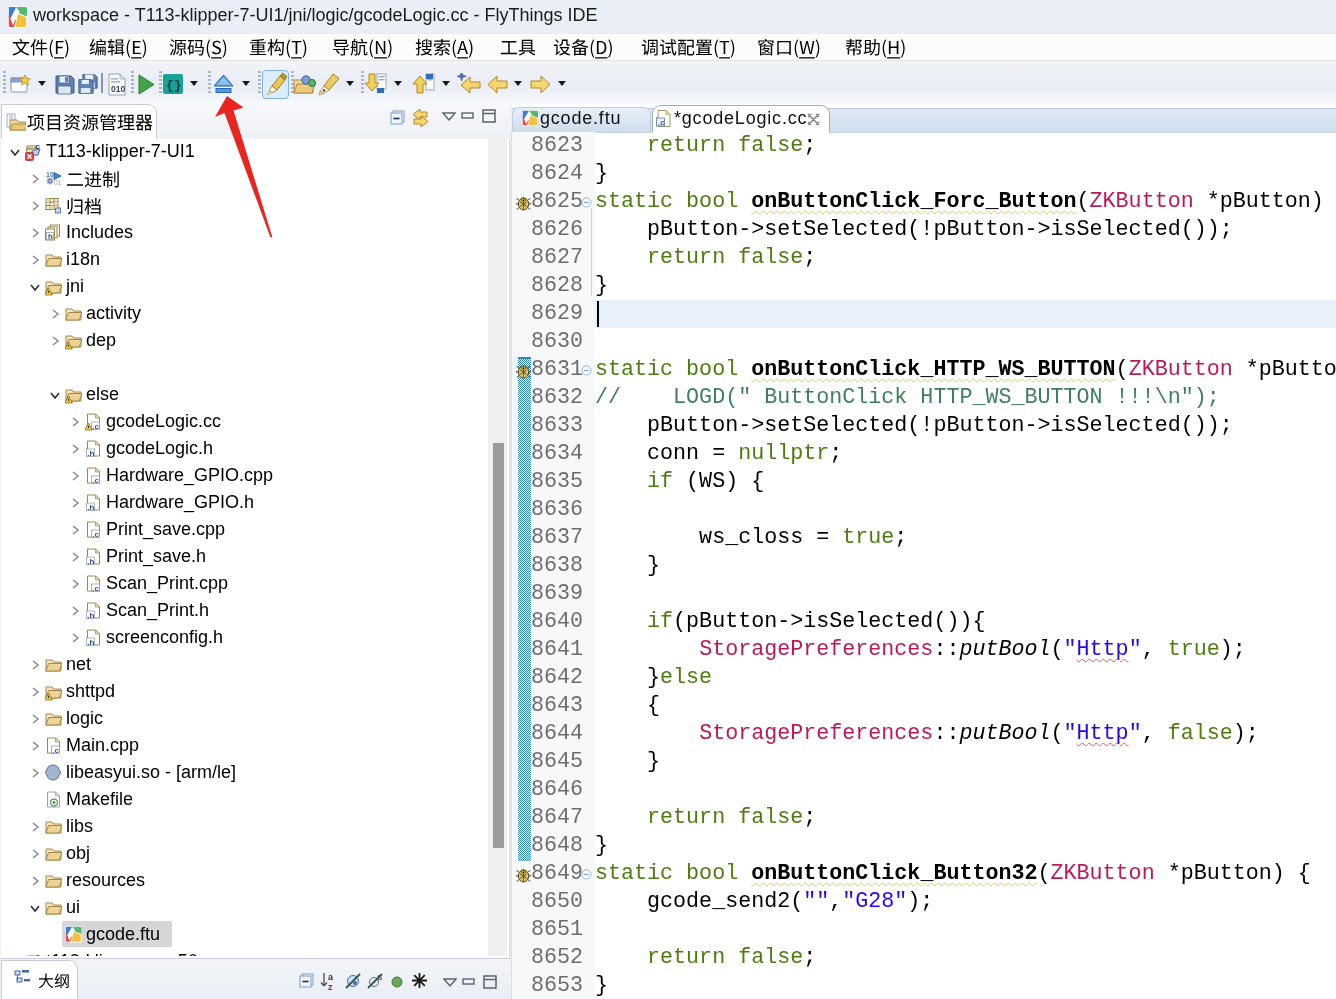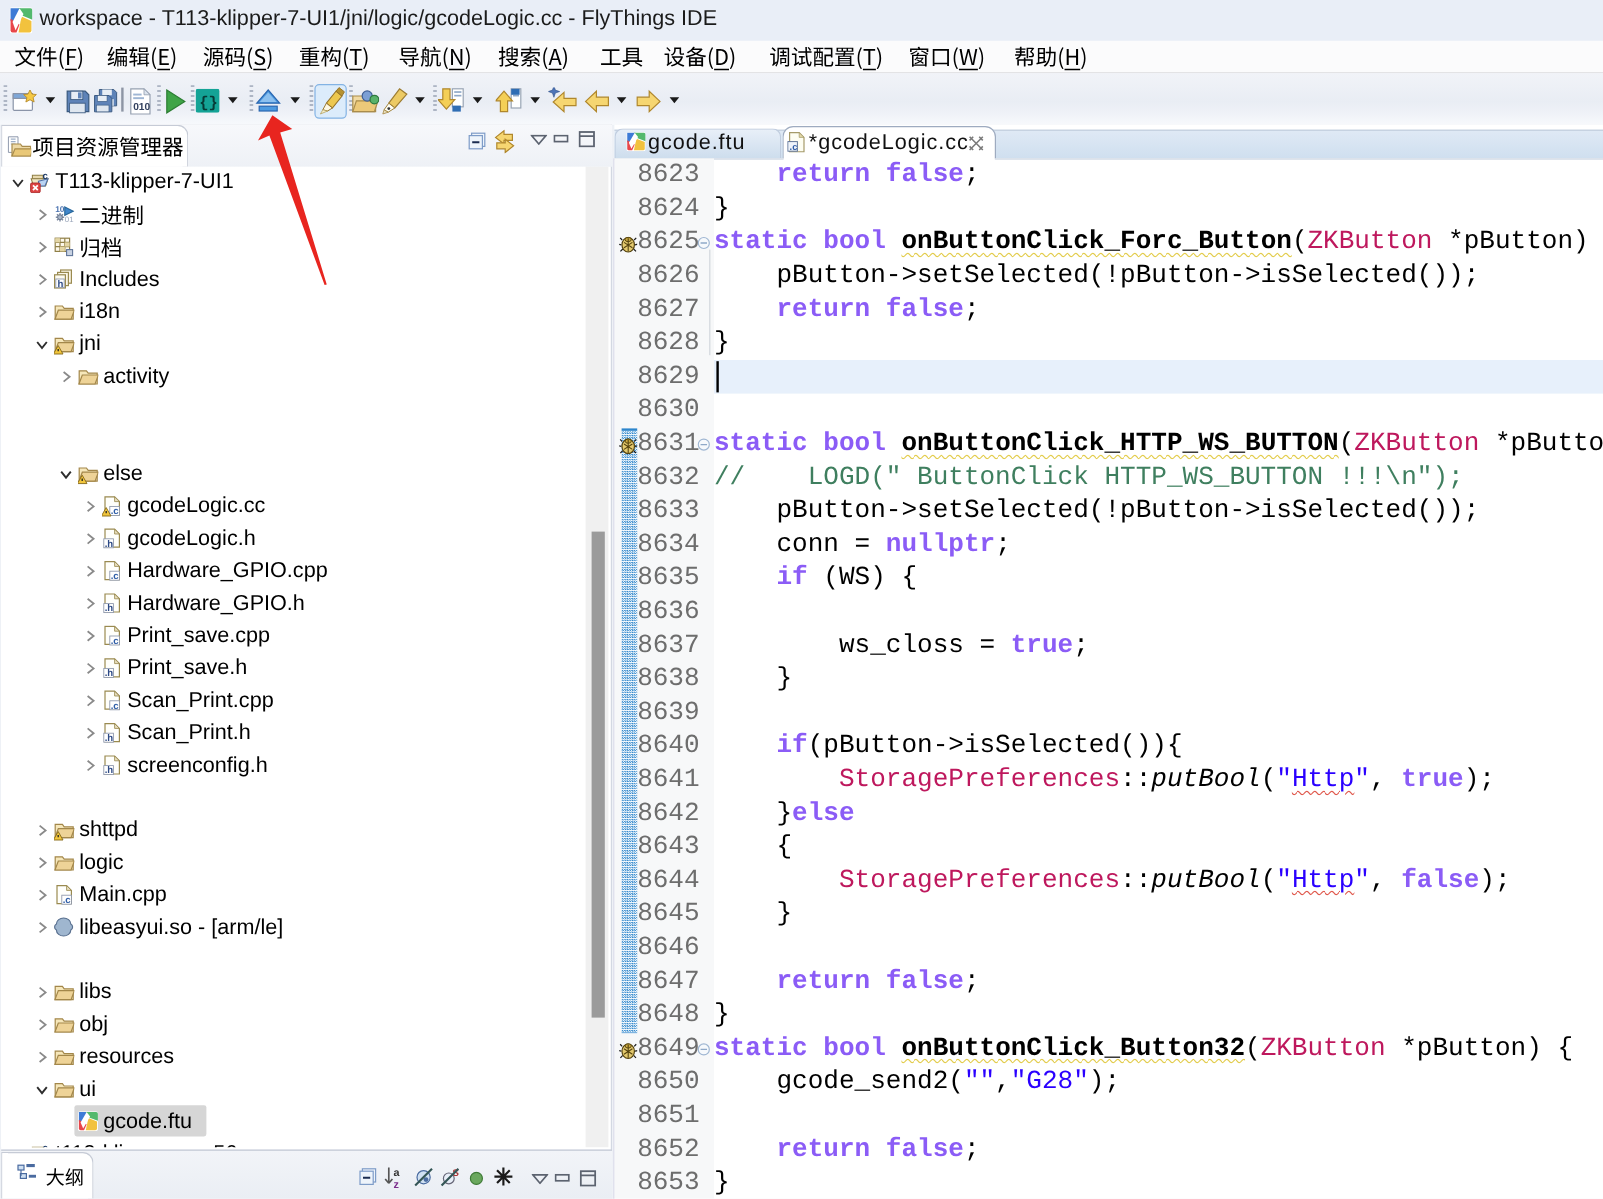--- a/index.html
+++ b/index.html
@@ -25,21 +25,21 @@
 #tabband{left:512px;top:108px;width:824px;height:24px;background:linear-gradient(#dfe9f5,#cfdfef);border-top:1px solid #bac7da}
 #tab1{left:512px;top:107px;width:139px;height:25px;background:linear-gradient(#e8eff8,#cddded);border:1px solid #c0cddf;border-bottom:none;border-radius:7px 7px 0 0}
 #tab2{left:652px;top:105px;width:178px;height:28px;background:#fff;border:1px solid #9eabc0;border-bottom:none;border-radius:9px 9px 0 0}
 .tabtxt{position:absolute;font-size:18px;letter-spacing:0.8px;color:#111}
 #codebg{left:512px;top:132px;width:824px;height:867px;background:#fff}
 #ruler{left:512px;top:132px;width:83px;height:867px;background:#f7f8f9}
 #lnums{left:512px;top:132px;width:71px;height:867px;font-family:"Liberation Mono",monospace;font-size:21.7px;line-height:28px;color:#6d6d6d;text-align:right;white-space:pre}
 #curline{left:595px;top:300px;width:741px;height:28px;background:#e7f0fb}
 #caret{left:597px;top:301px;width:2px;height:26px;background:#000}
 #code{left:595px;top:132px;width:741px;height:867px;font-family:"Liberation Mono",monospace;font-size:21.7px;line-height:28px;white-space:pre;color:#000;overflow:hidden}
-.k{color:#8b5cf6;font-weight:bold}
+.k{color:#4d7c0f;font-weight:normal}
 .s{color:#2a00ff}
 .c{color:#3f7f5f}
 .t{color:#be185d}
 .f{font-weight:bold;text-decoration:underline wavy #e3cd4e 1px;text-underline-offset:3px}
 .sr{color:#2a00ff;text-decoration:underline wavy #e05a4e 1px;text-underline-offset:3px}
 .it{font-style:italic}
 .rangebar{left:518px;top:357px;width:13px;height:504px;background:repeating-conic-gradient(#2e86cc 0% 25%,#ffffff 0% 50%);background-size:2px 2px;border-top:2px solid #2e86cc;border-bottom:1px solid #7fb4e0}
 </style></head><body>
 <div id="titlebar" class="abs"></div>
 <svg class="abs" style="left:8px;top:6px" width="19" height="22" viewBox="0 0 23 23" preserveAspectRatio="none">
@@ -302,20 +302,32 @@
         <path d="M2 4 L6 9 L10 4" fill="none" stroke="#2e2e2e" stroke-width="1.6"></path>
       </svg>
       <svg class="abs" style="left:44px;top:4px" width="17" height="18" viewBox="0 0 17 18">
         <path d="M1 4 h6 l1.5 2 h7.5 v9 h-15z" fill="#f6e7ba" stroke="#a3874a"></path>
         <path d="M0.8 15 L3.6 7.5 h13.4 L14.2 15 Z" fill="#eed397" stroke="#a3874a"></path>
         <path d="M4 9 L8 16 H0 Z" transform="translate(-0.5,1)" fill="#f2c63c" stroke="#8a6d1c" stroke-width=".8"></path>
         <path d="M3.5 12.2 v2" transform="translate(0,0.6)" stroke="#222" stroke-width="1.1"></path>
       </svg>
       <span class="lbl" style="left:65px">jni</span>
     </div>
+    <div class="trow abs" style="top:189px">
+      <svg class="abs" style="left:48px;top:7px" width="12" height="12" viewBox="0 0 12 12">
+        <path d="M4 2 L9 6 L4 10" fill="none" stroke="#8a8a8a" stroke-width="1.5"></path>
+      </svg>
+      <svg class="abs" style="left:64px;top:4px" width="17" height="18" viewBox="0 0 17 18">
+        <path d="M1 4 h6 l1.5 2 h7.5 v9 h-15z" fill="#f6e7ba" stroke="#a3874a"></path>
+        <path d="M0.8 15 L3.6 7.5 h13.4 L14.2 15 Z" fill="#eed397" stroke="#a3874a"></path>
+        <path d="M4 9 L8 16 H0 Z" transform="translate(-0.5,1)" fill="#f2c63c" stroke="#8a6d1c" stroke-width=".8"></path>
+        <path d="M3.5 12.2 v2" transform="translate(0,0.6)" stroke="#222" stroke-width="1.1"></path>
+      </svg>
+      <span class="lbl" style="left:85px">dep</span>
+    </div>
     <div class="trow abs" style="top:243px">
       <svg class="abs" style="left:48px;top:7px" width="12" height="12" viewBox="0 0 12 12">
         <path d="M2 4 L6 9 L10 4" fill="none" stroke="#2e2e2e" stroke-width="1.6"></path>
       </svg>
       <svg class="abs" style="left:64px;top:4px" width="17" height="18" viewBox="0 0 17 18">
         <path d="M1 4 h6 l1.5 2 h7.5 v9 h-15z" fill="#f6e7ba" stroke="#a3874a"></path>
         <path d="M0.8 15 L3.6 7.5 h13.4 L14.2 15 Z" fill="#eed397" stroke="#a3874a"></path>
         <path d="M4 9 L8 16 H0 Z" transform="translate(-0.5,1)" fill="#f2c63c" stroke="#8a6d1c" stroke-width=".8"></path>
         <path d="M3.5 12.2 v2" transform="translate(0,0.6)" stroke="#222" stroke-width="1.1"></path>
       </svg>
@@ -424,20 +436,30 @@
         <path d="M4 2 L9 6 L4 10" fill="none" stroke="#8a8a8a" stroke-width="1.5"></path>
       </svg>
       <svg class="abs" style="left:84px;top:4px" width="17" height="18" viewBox="0 0 17 18">
         <path d="M2.5 1 h8 l4 4 v11 h-12z" fill="#fffffb" stroke="#9a8a50"></path>
         <path d="M10.5 1 l4 4 h-4z" fill="#e9dfc0" stroke="#9a8a50" stroke-width=".7"></path>
 <rect x="1.5" y="9" width="8" height="7.5" fill="#fff" stroke="#8a94a8" stroke-width=".7"></rect>
         <text x="2.2" y="15.5" font-size="8" font-weight="bold" fill="#2d4a86" font-family="Liberation Sans">.h</text>
       </svg>
       <span class="lbl" style="left:105px">screenconfig.h</span>
     </div>
+    <div class="trow abs" style="top:513px">
+      <svg class="abs" style="left:28px;top:7px" width="12" height="12" viewBox="0 0 12 12">
+        <path d="M4 2 L9 6 L4 10" fill="none" stroke="#8a8a8a" stroke-width="1.5"></path>
+      </svg>
+      <svg class="abs" style="left:44px;top:4px" width="17" height="18" viewBox="0 0 17 18">
+        <path d="M1 4 h6 l1.5 2 h7.5 v9 h-15z" fill="#f6e7ba" stroke="#a3874a"></path>
+        <path d="M0.8 15 L3.6 7.5 h13.4 L14.2 15 Z" fill="#eed397" stroke="#a3874a"></path>
+      </svg>
+      <span class="lbl" style="left:65px">net</span>
+    </div>
     <div class="trow abs" style="top:540px">
       <svg class="abs" style="left:28px;top:7px" width="12" height="12" viewBox="0 0 12 12">
         <path d="M4 2 L9 6 L4 10" fill="none" stroke="#8a8a8a" stroke-width="1.5"></path>
       </svg>
       <svg class="abs" style="left:44px;top:4px" width="17" height="18" viewBox="0 0 17 18">
         <path d="M1 4 h6 l1.5 2 h7.5 v9 h-15z" fill="#f6e7ba" stroke="#a3874a"></path>
         <path d="M0.8 15 L3.6 7.5 h13.4 L14.2 15 Z" fill="#eed397" stroke="#a3874a"></path>
         <path d="M4 9 L8 16 H0 Z" transform="translate(-0.5,1)" fill="#f2c63c" stroke="#8a6d1c" stroke-width=".8"></path>
         <path d="M3.5 12.2 v2" transform="translate(0,0.6)" stroke="#222" stroke-width="1.1"></path>
       </svg>
@@ -466,20 +488,29 @@
       <span class="lbl" style="left:65px">Main.cpp</span>
     </div>
     <div class="trow abs" style="top:621px">
       <svg class="abs" style="left:28px;top:7px" width="12" height="12" viewBox="0 0 12 12">
         <path d="M4 2 L9 6 L4 10" fill="none" stroke="#8a8a8a" stroke-width="1.5"></path>
       </svg>
       <svg class="abs" style="left:44px;top:4px" width="17" height="18" viewBox="0 0 17 18">
         <path d="M8 1 C11 1 14 3 14 6 C16 7 16 10 14 11 C14 14 11 16 8 16 C5 16 2 14 2 11 C0 10 0 7 2 6 C2 3 5 1 8 1 Z" fill="#9fb6cf" stroke="#5a7190"></path>
       </svg>
       <span class="lbl" style="left:65px">libeasyui.so - [arm/le]</span>
+    </div>
+    <div class="trow abs" style="top:648px">
+      <svg class="abs" style="left:44px;top:4px" width="17" height="18" viewBox="0 0 17 18">
+        <path d="M2.5 1 h8 l4 4 v11 h-12z" fill="#fdfdfd" stroke="#9aa2ae"></path>
+        <path d="M10.5 1 l4 4 h-4z" fill="#e5e5dd" stroke="#9aa2ae" stroke-width=".7"></path>
+<circle cx="9" cy="11.5" r="3.6" fill="#eaf2ea" stroke="#3e7a3e"></circle>
+        <circle cx="9" cy="11.5" r="1.3" fill="#3e7a3e"></circle>
+      </svg>
+      <span class="lbl" style="left:65px">Makefile</span>
     </div>
     <div class="trow abs" style="top:675px">
       <svg class="abs" style="left:28px;top:7px" width="12" height="12" viewBox="0 0 12 12">
         <path d="M4 2 L9 6 L4 10" fill="none" stroke="#8a8a8a" stroke-width="1.5"></path>
       </svg>
       <svg class="abs" style="left:44px;top:4px" width="17" height="18" viewBox="0 0 17 18">
         <path d="M1 4 h6 l1.5 2 h7.5 v9 h-15z" fill="#f6e7ba" stroke="#a3874a"></path>
         <path d="M0.8 15 L3.6 7.5 h13.4 L14.2 15 Z" fill="#eed397" stroke="#a3874a"></path>
       </svg>
       <span class="lbl" style="left:65px">libs</span>

